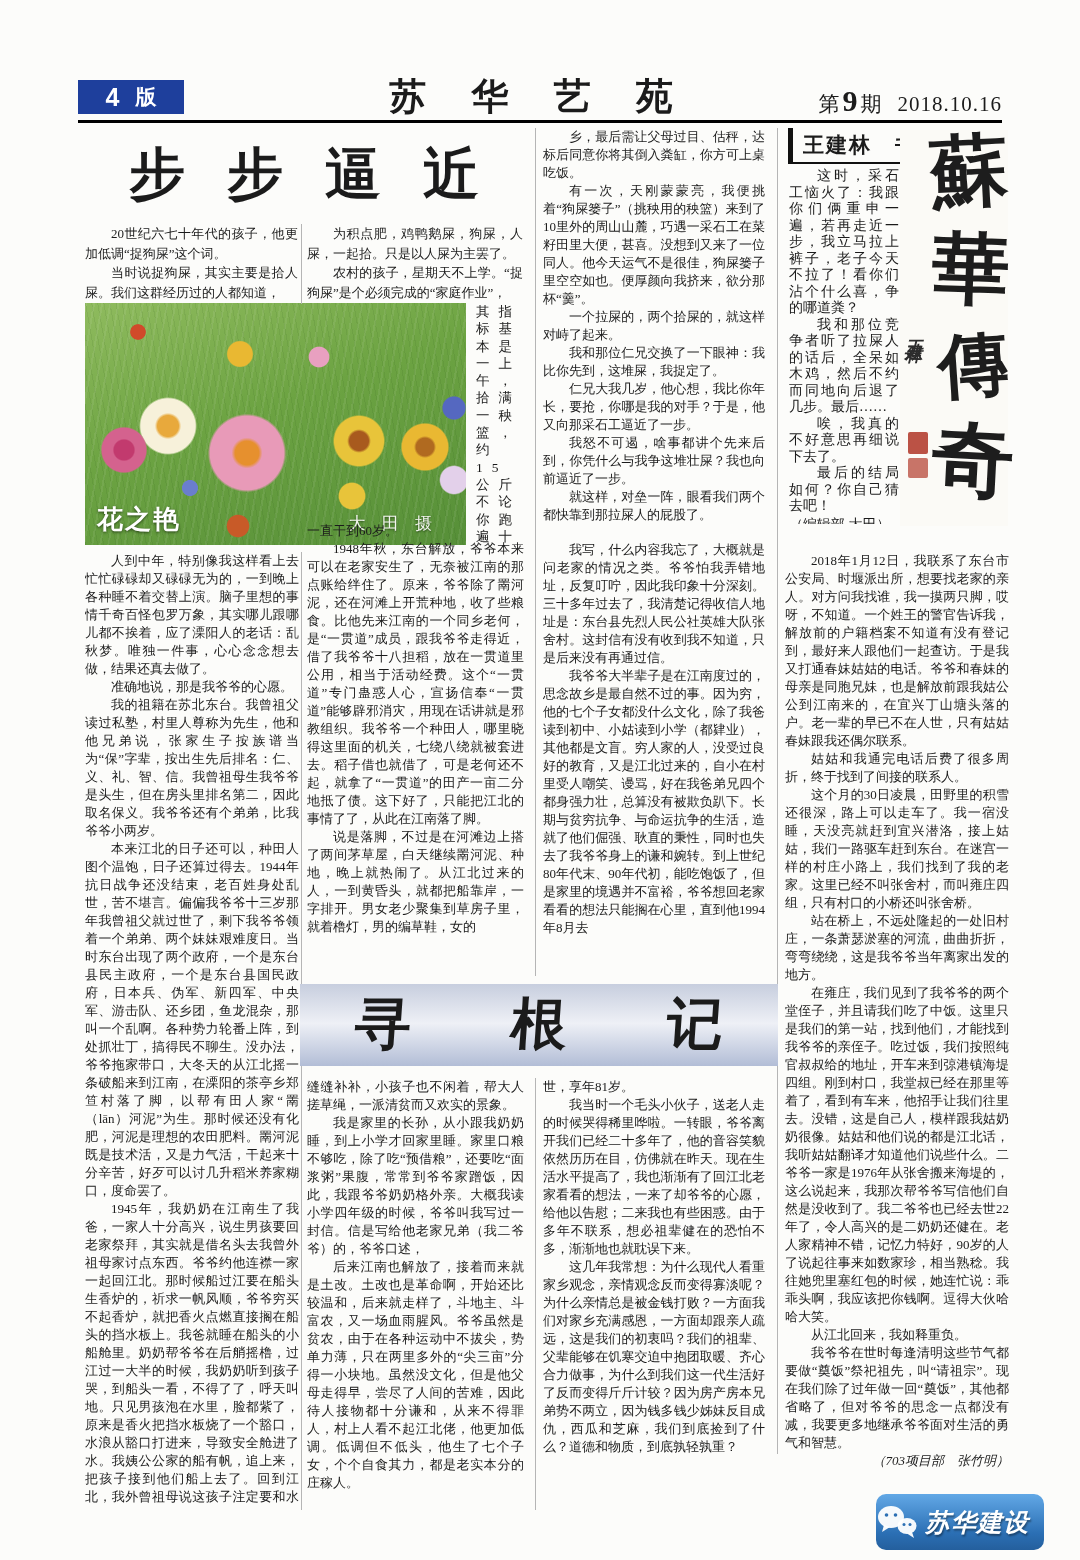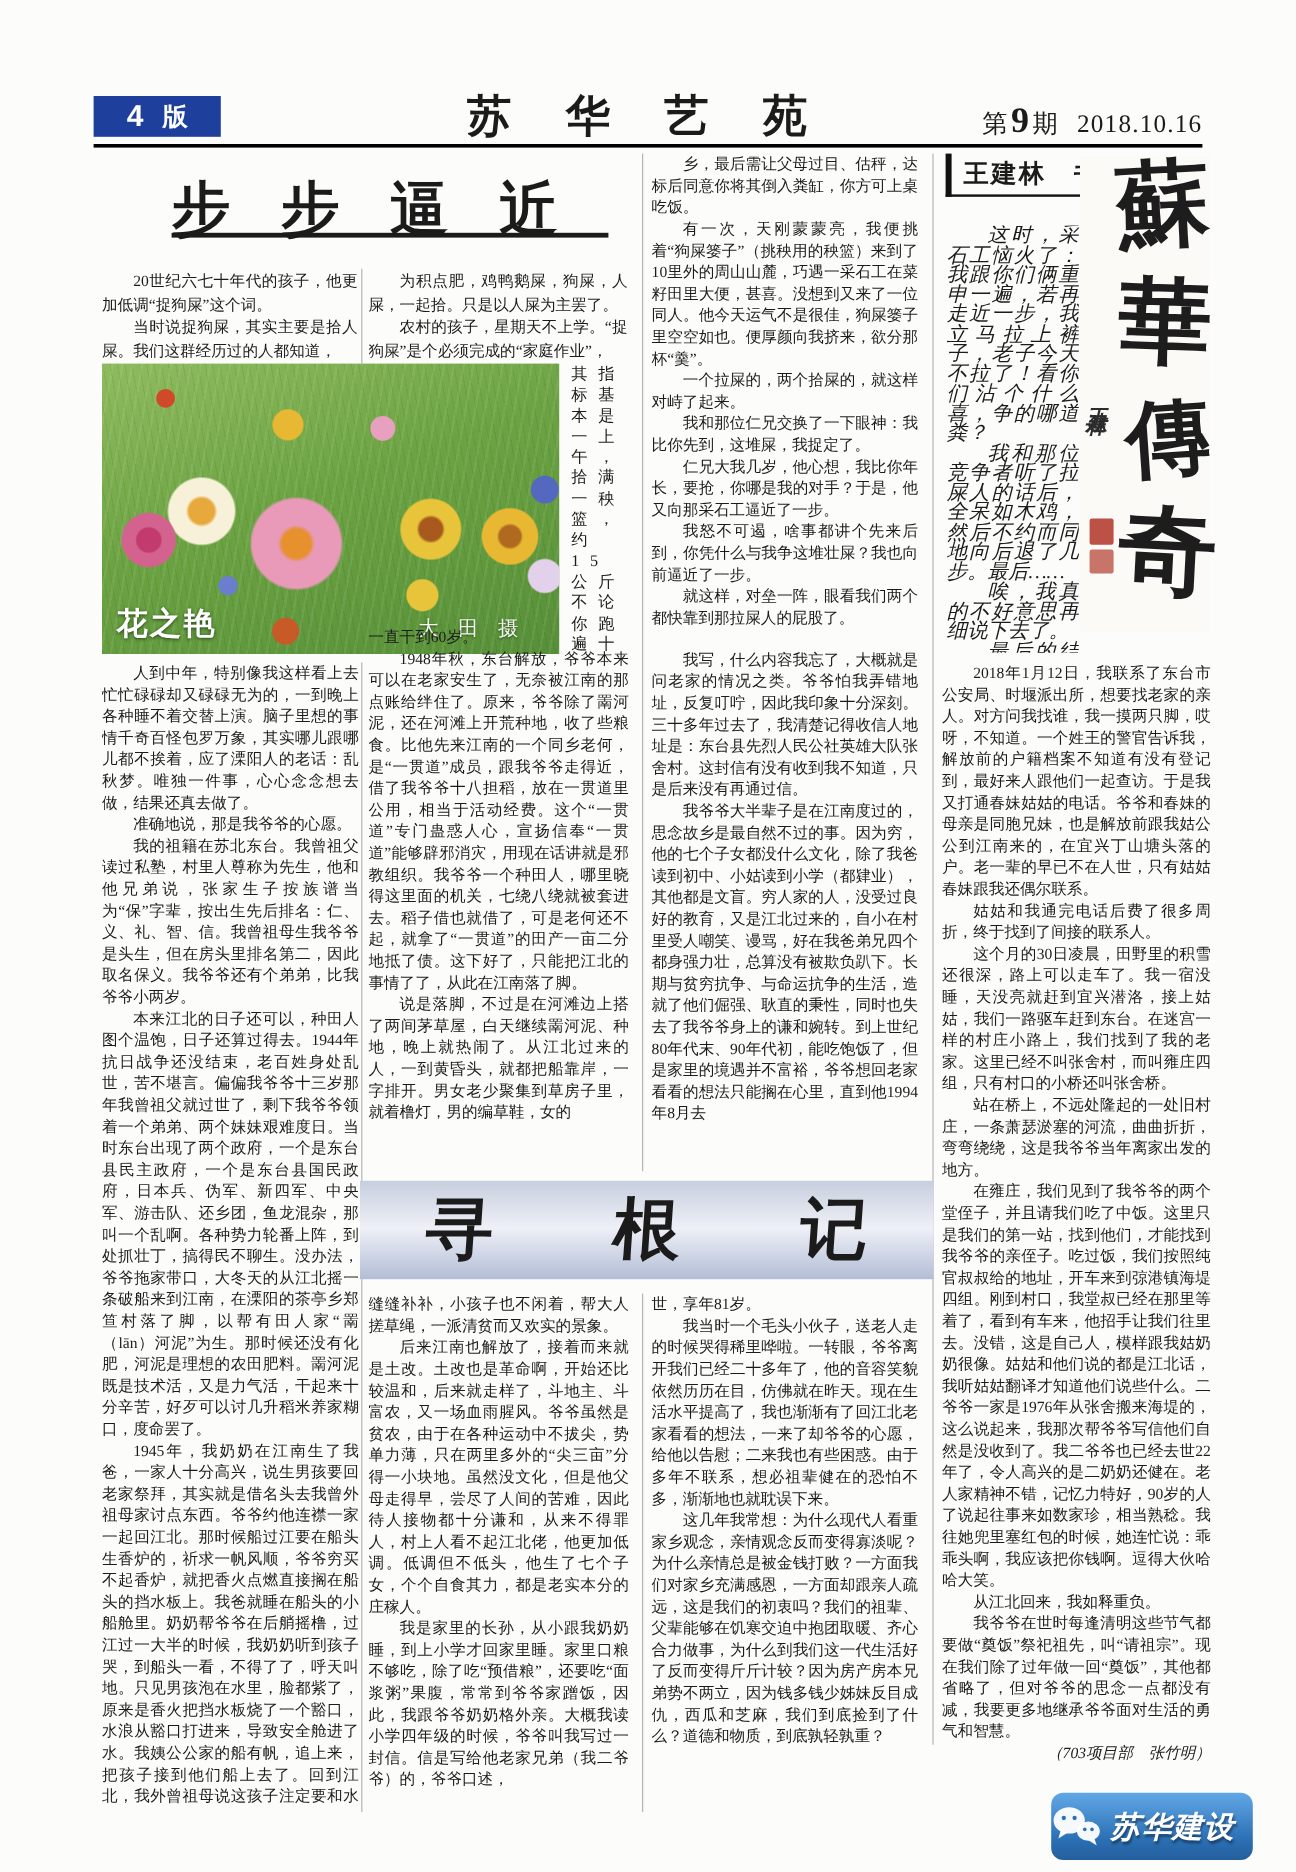--- a/index.html
+++ b/index.html
@@ -12,21 +12,21 @@
   .badge .num{font-size:25px;} .badge .lbl{font-size:21px;}
   .masthead{position:absolute;left:0;right:0;top:72px;text-align:center;font-size:37px;
             font-weight:900;letter-spacing:18px;}
   .issue{position:absolute;right:78px;top:84px;font-size:21px;white-space:nowrap;}
   .issue .big9{font-size:30px;font-weight:bold;margin:0 3px;}
   .issue .dt{margin-left:16px;letter-spacing:1px;text-align:center;}
   .hrule{position:absolute;left:78px;top:120px;width:924px;height:3px;background:#000;}
   
   .title1{position:absolute;left:85px;top:134px;width:438px;height:82px;display:flex;
           align-items:center;justify-content:center;}
-  .title1 span{font-size:49px;font-weight:900;letter-spacing:42px;margin-right:-42px;white-space:nowrap;text-decoration:underline;}
+  .title1 span{font-size:56px;font-weight:900;letter-spacing:42px;margin-right:-42px;white-space:nowrap;}
   .title2{position:absolute;left:300px;top:984px;width:478px;height:82px;display:flex;
           align-items:center;justify-content:center;
           background:linear-gradient(180deg,#c7cede 0%,#eef0f6 48%,#b2bdd6 100%);}
   .title2 span{font-size:56px;font-weight:900;letter-spacing:100px;margin-right:-100px;
                white-space:nowrap;transform:skewX(-4deg);}
   
   .col{position:absolute;overflow:hidden;font-size:13px;line-height:18px;text-align:justify;}
   .col p{margin:0;text-indent:2em;}
   .col p.noind{text-indent:0;}
   .col p.gaptop{margin-top:17px;}
@@ -49,22 +49,22 @@
   .fl{position:absolute;border-radius:50%;}
   .cap{position:absolute;left:12px;bottom:8px;color:#fff;font-weight:900;font-size:26px;
        letter-spacing:2px;text-shadow:0 1px 3px rgba(20,40,10,.8);
        font-family:"Liberation Sans","DejaVu Sans",sans-serif;}
   .photocredit{position:absolute;right:28px;bottom:10px;color:#f2f5ee;font-size:17px;
        letter-spacing:6px;text-shadow:0 1px 2px rgba(20,40,10,.7);}
   
   .bylinebox{position:absolute;left:788px;top:128px;width:152px;height:34px;
              border-left:5px solid #111;border-bottom:2px solid #111;display:flex;
              align-items:center;padding-left:10px;font-size:21px;font-weight:bold;letter-spacing:2px;}
-  .sidecol{position:absolute;left:789px;top:188px;width:110px;height:356px;overflow:hidden;
-           font-size:17px;line-height:16.5px;text-align:justify;font-style:italic;}
+  .sidecol{position:absolute;left:789px;top:168px;width:110px;height:356px;overflow:hidden;
+           font-size:14px;line-height:16.5px;text-align:justify;}
   .sidecol p{margin:0;text-indent:2em;}
   .sidecol p.note{text-indent:0;margin-top:2px;letter-spacing:0;}
   
   .calli{position:absolute;left:900px;top:130px;width:108px;height:396px;background:#fbfaf6;}
   .cch{position:absolute;font-size:78px;line-height:1;color:#1d1d1d;font-weight:bold;
        font-family:"DejaVu Serif","Liberation Serif",serif;}
   .sig{position:absolute;left:2px;top:196px;writing-mode:vertical-rl;font-size:17px;color:#2c2c2c;
        letter-spacing:3px;font-style:italic;font-weight:bold;}
   .seal{position:absolute;background:#b23a2c;border-radius:2px;opacity:.88;}
   
@@ -155,22 +155,22 @@
     <p>1948年秋，东台解放，爷爷本来可以在老家安生了，无奈被江南的那点账给绊住了。原来，爷爷除了罱河泥，还在河滩上开荒种地，收了些粮食。比他先来江南的一个同乡老何，是“一贯道”成员，跟我爷爷走得近，借了我爷爷十八担稻，放在一贯道里公用，相当于活动经费。这个“一贯道”专门蛊惑人心，宣扬信奉“一贯道”能够辟邪消灾，用现在话讲就是邪教组织。我爷爷一个种田人，哪里晓得这里面的机关，七绕八绕就被套进去。稻子借也就借了，可是老何还不起，就拿了“一贯道”的田产一亩二分地抵了债。这下好了，只能把江北的事情了了，从此在江南落了脚。</p>
     <p>说是落脚，不过是在河滩边上搭了两间茅草屋，白天继续罱河泥、种地，晚上就热闹了。从江北过来的人，一到黄昏头，就都把船靠岸，一字排开。男女老少聚集到草房子里，就着橹灯，男的编草鞋，女的</p>
   </div>
 
   <div class="title2">
     <span>寻根记</span>
   </div>
 
   <div class="col" style="left:307px;top:1078px;width:217px;height:444px;">
     <p class="noind">缝缝补补，小孩子也不闲着，帮大人搓草绳，一派清贫而又欢实的景象。</p>
+    <p>我是家里的长孙，从小跟我奶奶睡，到上小学才回家里睡。家里口粮不够吃，除了吃“预借粮”，还要吃“面浆粥”果腹，常常到爷爷家蹭饭，因此，我跟爷爷奶奶格外亲。大概我读小学四年级的时候，爷爷叫我写过一封信。信是写给他老家兄弟（我二爷爷）的，爷爷口述，</p>
     <p>后来江南也解放了，接着而来就是土改。土改也是革命啊，开始还比较温和，后来就走样了，斗地主、斗富农，又一场血雨腥风。爷爷虽然是贫农，由于在各种运动中不拔尖，势单力薄，只在两里多外的“尖三亩”分得一小块地。虽然没文化，但是他父母走得早，尝尽了人间的苦难，因此待人接物都十分谦和，从来不得罪人，村上人看不起江北佬，他更加低调。低调但不低头，他生了七个子女，个个自食其力，都是老实本分的庄稼人。</p>
-    <p>我是家里的长孙，从小跟我奶奶睡，到上小学才回家里睡。家里口粮不够吃，除了吃“预借粮”，还要吃“面浆粥”果腹，常常到爷爷家蹭饭，因此，我跟爷爷奶奶格外亲。大概我读小学四年级的时候，爷爷叫我写过一封信。信是写给他老家兄弟（我二爷爷）的，爷爷口述，</p>
   </div>
 
   <div class="col" style="left:543px;top:128px;width:222px;height:850px;">
     <p>乡，最后需让父母过目、估秤，达标后同意你将其倒入粪缸，你方可上桌吃饭。</p>
     <p>有一次，天刚蒙蒙亮，我便挑着“狗屎篓子”（挑秧用的秧篮）来到了10里外的周山山麓，巧遇一采石工在菜籽田里大便，甚喜。没想到又来了一位同人。他今天运气不是很佳，狗屎篓子里空空如也。便厚颜向我挤来，欲分那杯“羹”。</p>
     <p>一个拉屎的，两个拾屎的，就这样对峙了起来。</p>
     <p>我和那位仁兄交换了一下眼神：我比你先到，这堆屎，我捉定了。</p>
     <p>仁兄大我几岁，他心想，我比你年长，要抢，你哪是我的对手？于是，他又向那采石工逼近了一步。</p>
     <p>我怒不可遏，啥事都讲个先来后到，你凭什么与我争这堆壮屎？我也向前逼近了一步。</p>
     <p>就这样，对垒一阵，眼看我们两个都快靠到那拉屎人的屁股了。</p>

